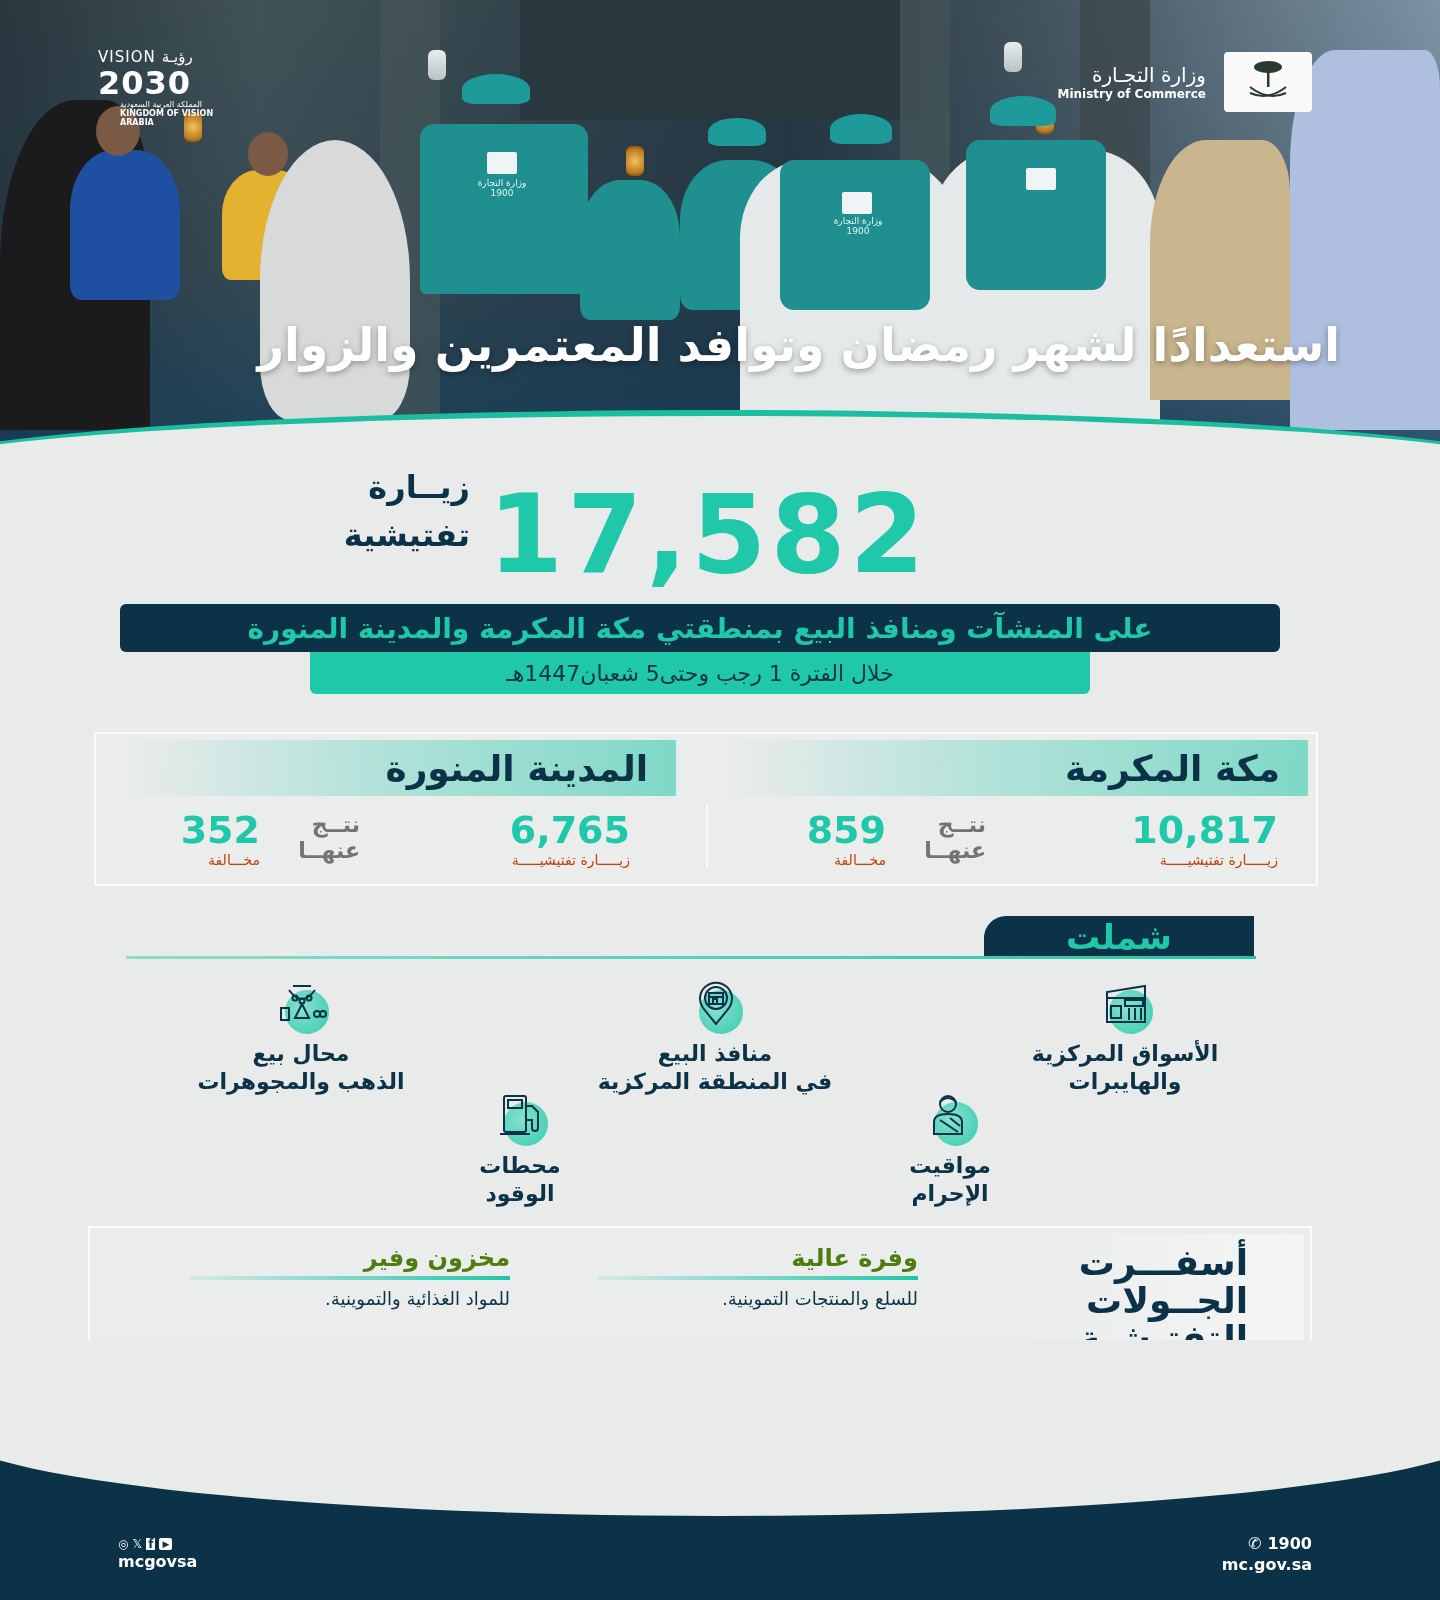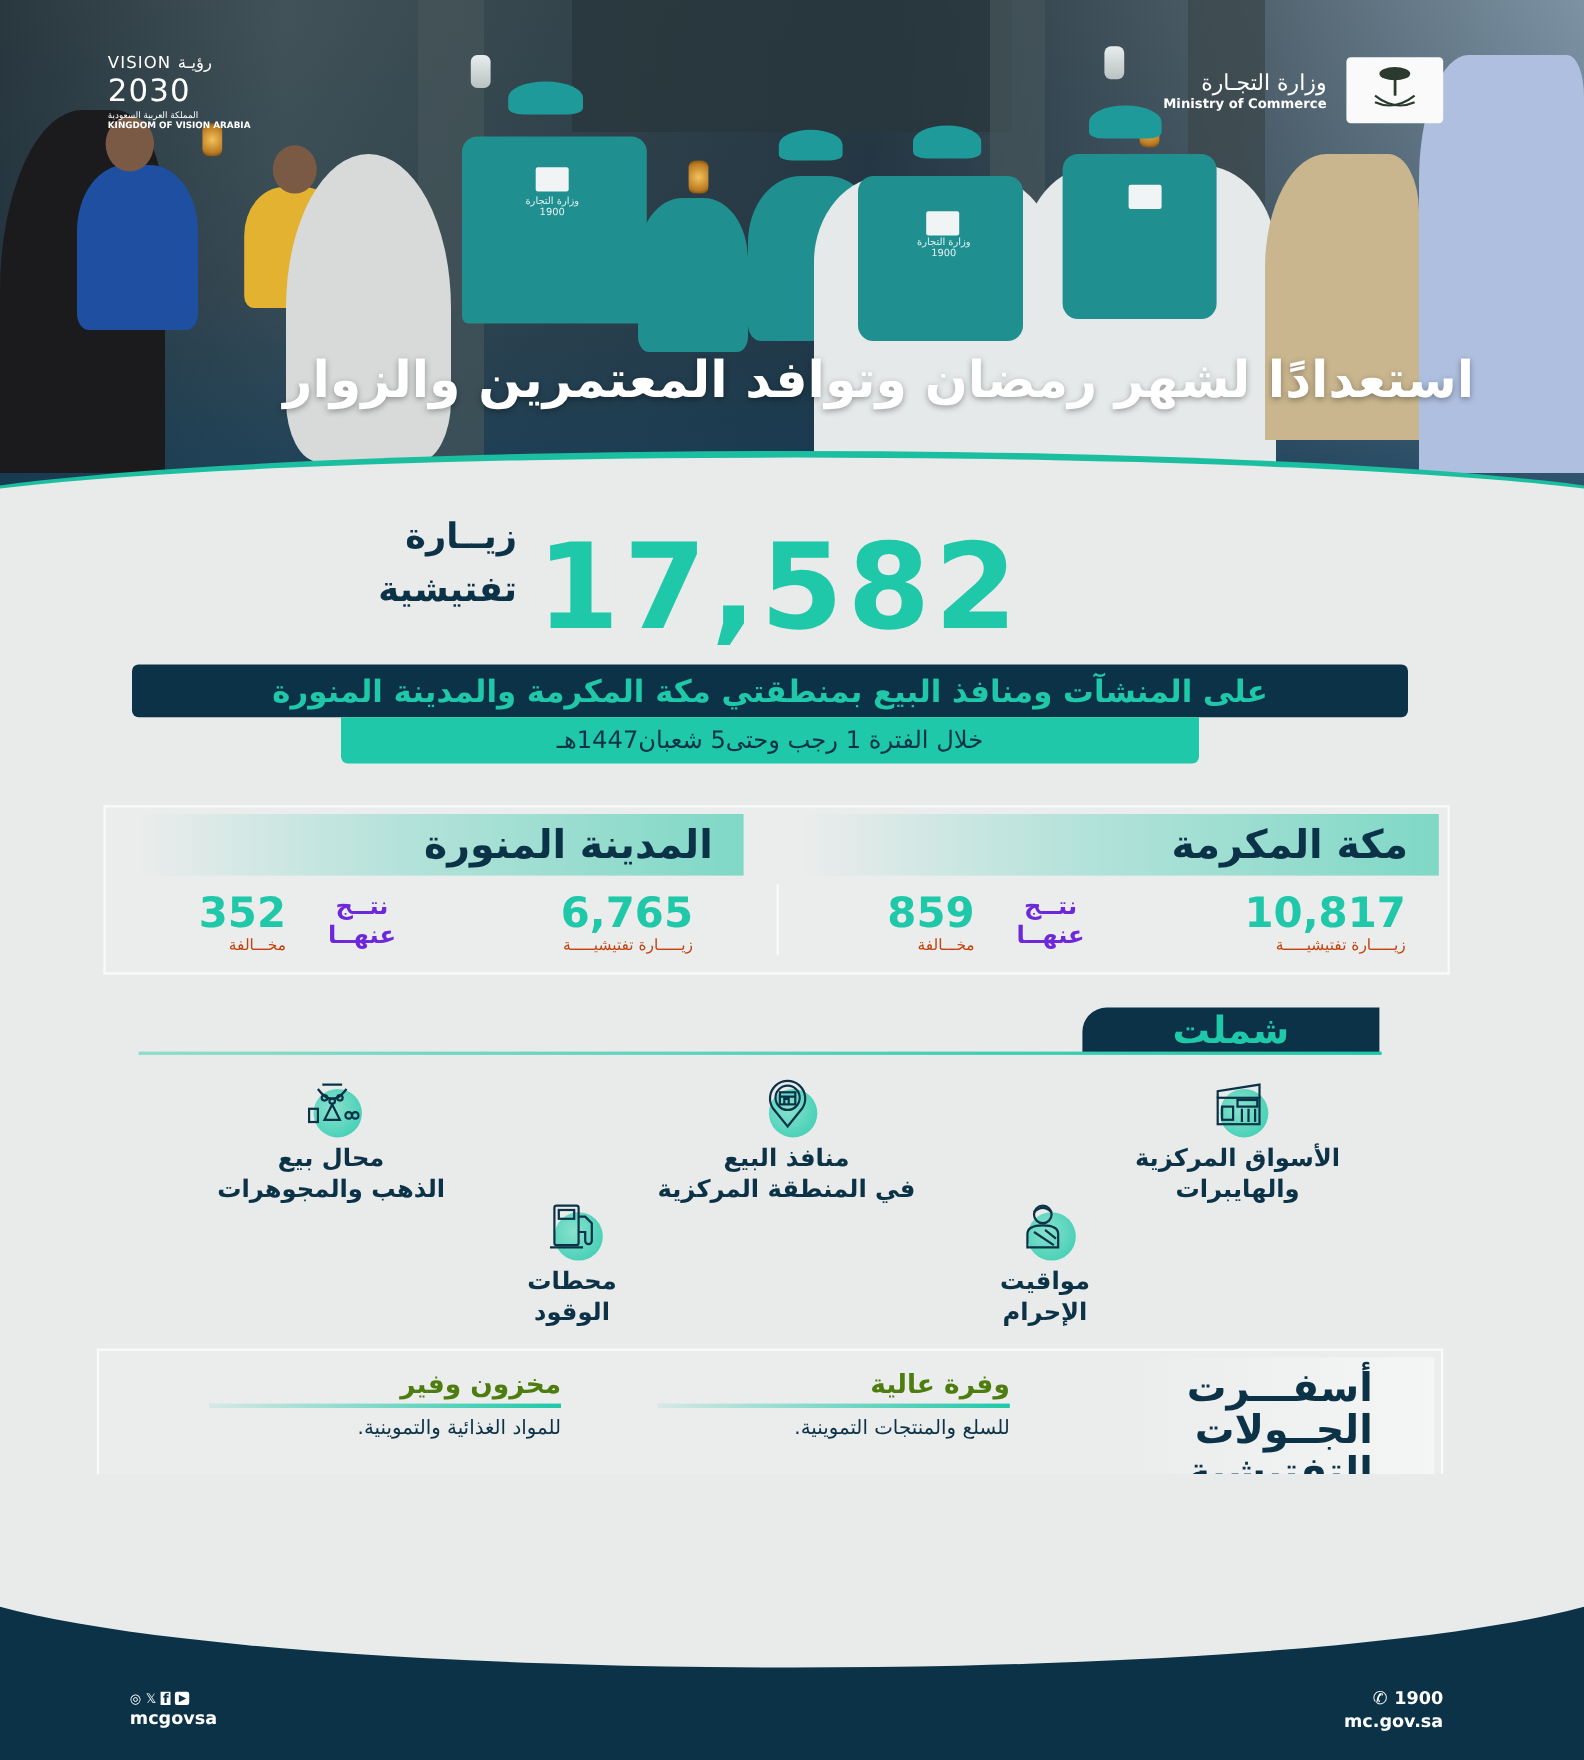--- a/index.html
+++ b/index.html
@@ -31,22 +31,22 @@
   .vest-text { position: absolute; color: #e6f4f4; font-size: 9px; text-align: center; line-height: 10px; }
 
   .hero-title {
     position: absolute; right: 100px; top: 318px; width: 1240px;
     text-align: right; direction: rtl;
     font-size: 46px; font-weight: bold; color: #ffffff;
     text-shadow: 0 2px 6px rgba(0,0,0,0.35);
   }
   .vision-logo { position: absolute; left: 98px; top: 48px; color: #fff; width: 140px; }
   .vision-top { font-size: 15px; letter-spacing: 1px; display: flex; gap: 6px; align-items: center; }
-  .vision-year { font-size: 28px; font-weight: normal; line-height: 34px; letter-spacing: 1px; }
-  .vision-sub { font-size: 8px; line-height: 9px; }
+  .vision-year { font-size: 32px; font-weight: bold; line-height: 34px; letter-spacing: 1px; }
+  .vision-sub { font-size: 8px; line-height: 9px; margin-left: 22px; }
   .moc-logo { position: absolute; right: 128px; top: 52px; display: flex; align-items: center; gap: 18px; color: #fff; }
   .moc-text { text-align: right; }
   .moc-ar { font-size: 20px; direction: rtl; }
   .moc-en { font-size: 12px; font-weight: bold; padding-left: 23px; }
   .emblem {
     width: 88px; height: 60px; background: #fafafa; border-radius: 4px;
     display: flex; align-items: center; justify-content: center;
   }
   .emblem svg { width: 60px; height: 50px; }
 
@@ -93,21 +93,21 @@
     background: linear-gradient(90deg, rgba(30,200,168,0) 0%, rgba(30,200,168,0.25) 40%, #7fd8c6 100%);
     direction: rtl; padding-right: 28px;
     font-size: 36px; font-weight: bold; color: #0b3247;
     display: flex; align-items: center;
   }
   .region.madinah .region-head { right: 30px; width: 550px; }
   .divider-v { position: absolute; left: 610px; top: 70px; width: 2px; height: 64px; background: #fafafa; }
   .stat { position: absolute; top: 74px; text-align: right; direction: rtl; }
   .stat-num { font-size: 38px; font-weight: bold; color: #1ec8a8; line-height: 44px; direction: ltr; text-align: right; }
   .stat-label { font-size: 14px; color: #c2410c; }
-  .result-word { position: absolute; top: 78px; direction: rtl; text-align: center; font-size: 22px; color: #6d28d9; line-height: 26px; font-weight: bold; }
+  .result-word { position: absolute; top: 78px; direction: rtl; text-align: right; font-size: 22px; color: #737373; line-height: 26px; font-weight: bold; }
 
   
   .inc-head {
     position: absolute; right: 186px; top: 916px; width: 270px; height: 42px;
     background: #0b3247; border-radius: 22px 0 0 0;
     color: #1ec8a8; font-size: 34px; font-weight: bold; direction: rtl;
     display: flex; align-items: center; justify-content: center;
   }
   .inc-line {
     position: absolute; left: 126px; top: 956px; width: 1130px; height: 3px;

